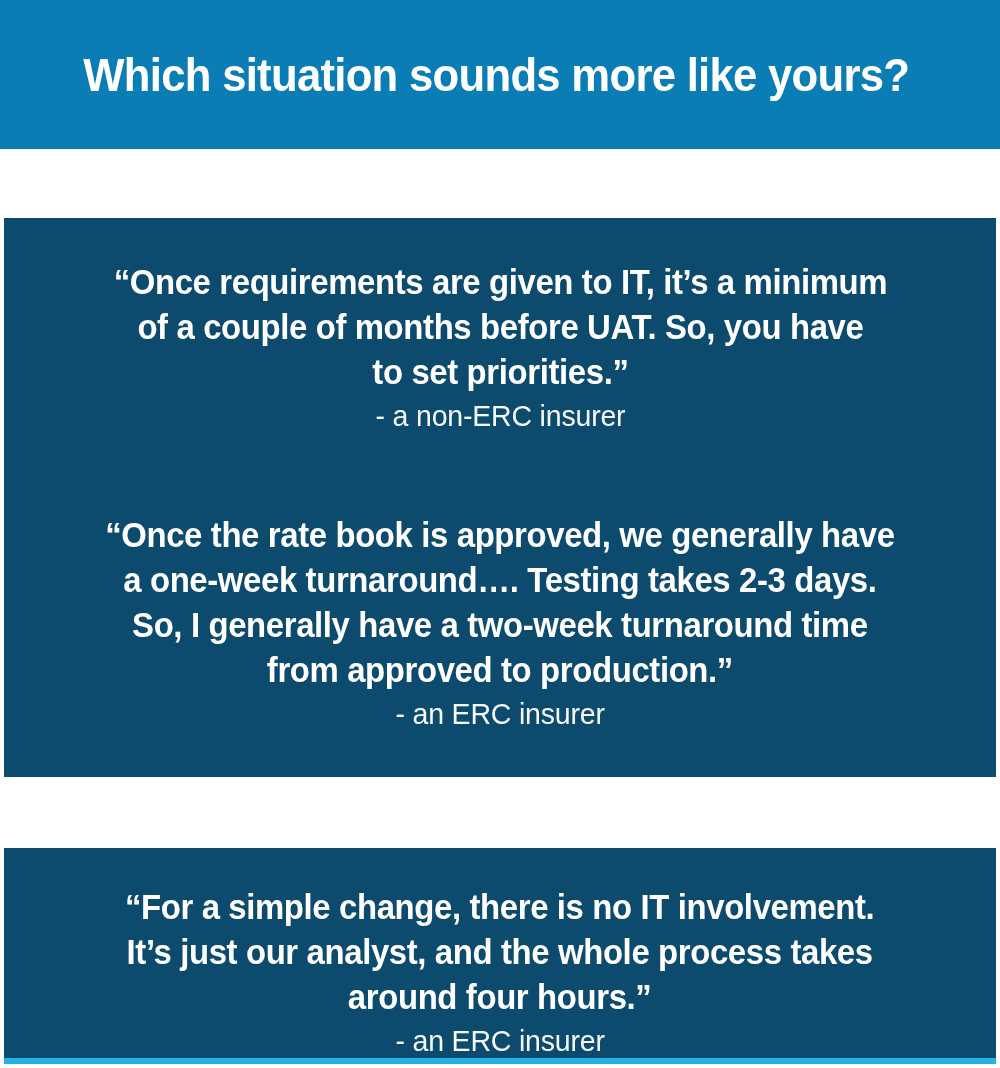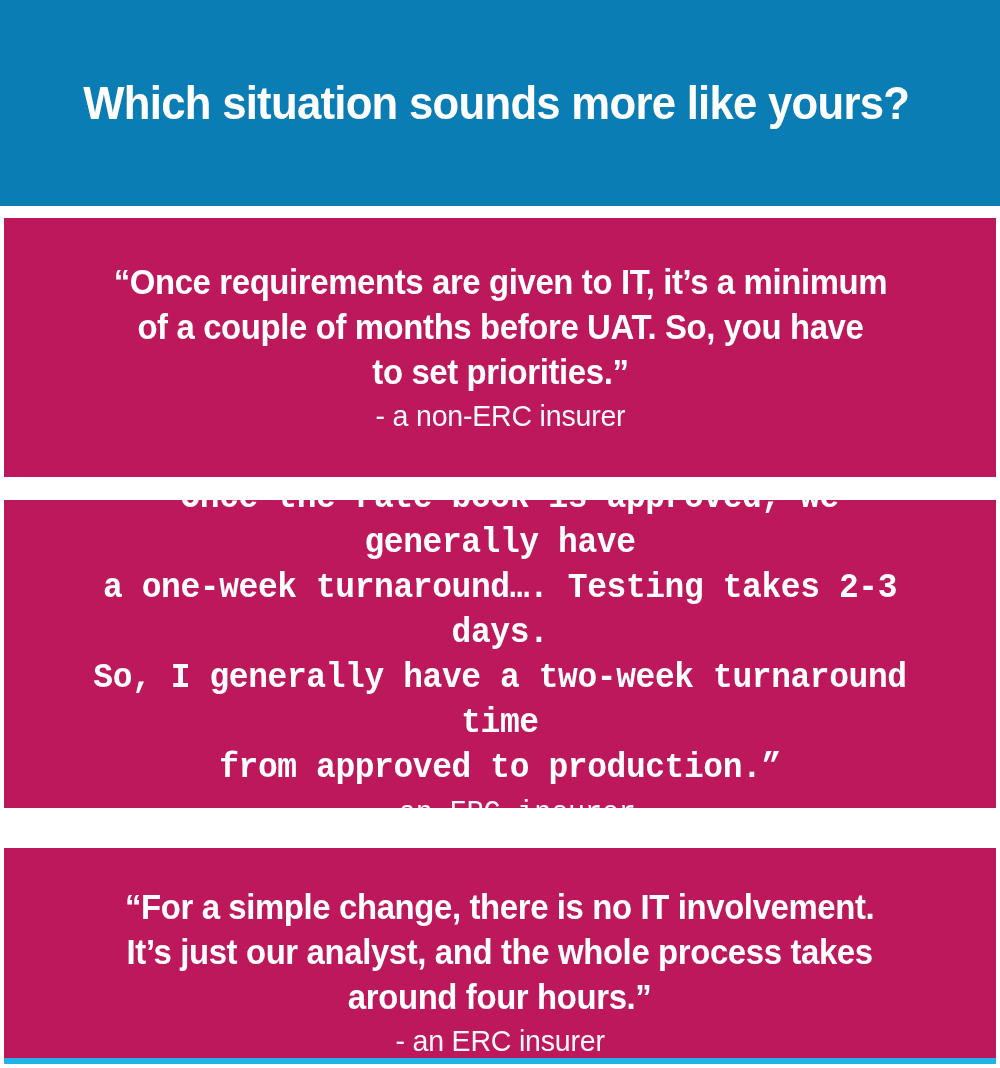--- a/index.html
+++ b/index.html
@@ -22,21 +22,21 @@
     background: #ffffff;
     box-sizing: border-box;
   }
 
   
   .header-band {
     position: absolute;
     left: 0;
     top: 0;
     width: 1000px;
-    height: 206px;
+    height: 149px;
     background: #0b7db5;
     display: flex;
     align-items: center;
     justify-content: center;
   }
   .header-title {
     color: #ffffff;
     font-size: 47px;
     font-weight: bold;
     letter-spacing: -0.8px;
@@ -46,29 +46,29 @@
     transform-origin: center center;
     white-space: nowrap;
     padding-right: 8px;
   }
 
   
   .panel {
     position: absolute;
     left: 4px;
     width: 992px;
-    background: #be185d;
+    background: #0c4a6e;
     display: flex;
     flex-direction: column;
     align-items: center;
     justify-content: center;
     box-sizing: border-box;
   }
   .panel-1 { top: 218px;  height: 259px; }
-  .panel-2 { top: 500px;  height: 308px; font-family: Liberation Mono, monospace; }
+  .panel-2 { top: 469px;  height: 308px; }
   .panel-3 { top: 848px;  height: 248px; }
 
   .quote-body {
     color: #ffffff;
     font-size: 35px;
     font-weight: bold;
     line-height: 45px;
     text-align: center;
     letter-spacing: -0.4px;
     transform: scaleX(0.94);

